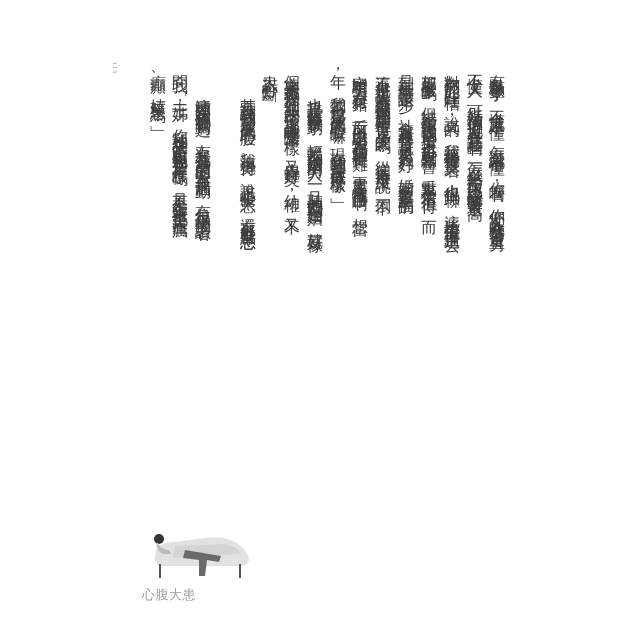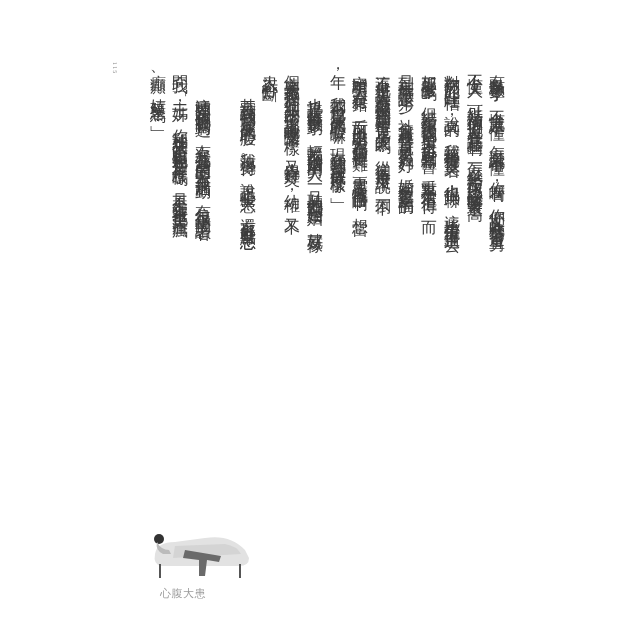--- a/index.html
+++ b/index.html
@@ -5,21 +5,21 @@
   html, body { margin:0; padding:0; background:#ffffff; }
   body { width:640px; height:640px; position:relative; overflow:hidden;
          font-family: "DejaVu Serif", "Liberation Serif", serif; color:#3a3a3a; }
   .page { position:absolute; left:0; top:0; width:640px; height:640px; background:#fff; }
   .col { position:absolute; top:62px; width:20px; writing-mode: vertical-rl;
          font-size:16px; line-height:20px; letter-spacing:2.8px; color:#3c3c3c;
          white-space:nowrap; }
   .page-num { position:absolute; left:112px; top:62px; writing-mode: vertical-rl;
               font-size:5px; letter-spacing:1px; color:#888; }
   .illustration { position:absolute; left:145px; top:520px; width:120px; height:60px; }
-  .caption { position:absolute; left:160px; top:586px; font-size:11px; color:#9a9a9a;
+  .caption { position:absolute; left:142px; top:586px; font-size:13px; color:#9a9a9a;
              letter-spacing:0.5px; }
 </style>
 </head>
 <body>
 
 <div class="page">
   <div class="page-num">115</div>
   <div id="cols">
       <div class="col" style="left: 487px; top: 62px;">有點像數學了，不懂就是不懂，怎麼講都不懂。你看啊，你們女人吐槽老公是直男，</div>
       <div class="col" style="left: 465px; top: 62px;">不懂女人，可結婚前你們也沒有在意這些啊，怎麼一結婚反而比談戀愛時要求還高。</div>

